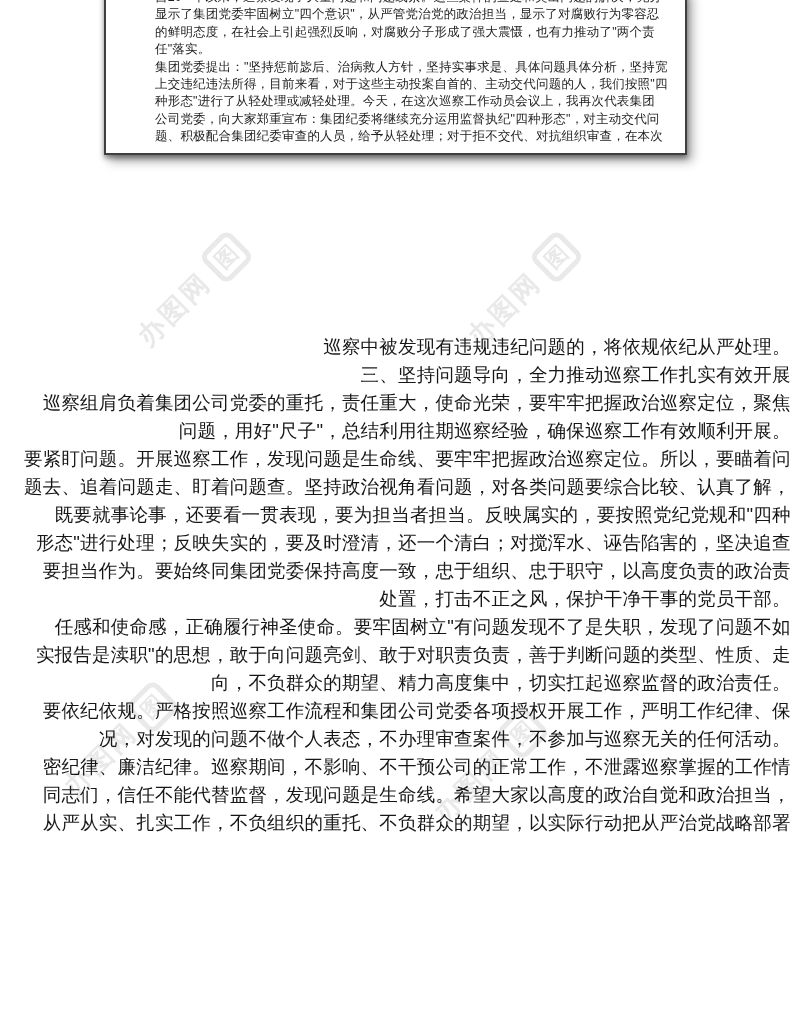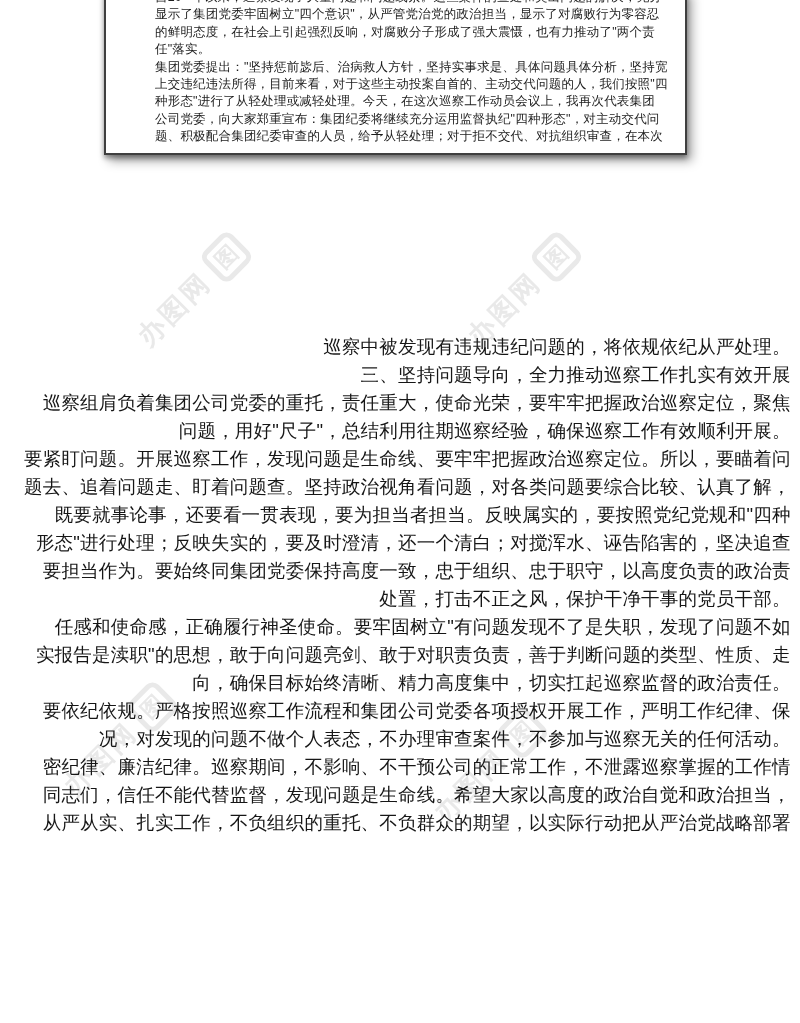--- a/index.html
+++ b/index.html
@@ -98,19 +98,19 @@
   <div class="body-line">巡察组肩负着集团公司党委的重托，责任重大，使命光荣，要牢牢把握政治巡察定位，聚焦</div>
   <div class="body-line">问题，用好"尺子"，总结利用往期巡察经验，确保巡察工作有效顺利开展。</div>
   <div class="body-line">要紧盯问题。开展巡察工作，发现问题是生命线、要牢牢把握政治巡察定位。所以，要瞄着问</div>
   <div class="body-line">题去、追着问题走、盯着问题查。坚持政治视角看问题，对各类问题要综合比较、认真了解，</div>
   <div class="body-line">既要就事论事，还要看一贯表现，要为担当者担当。反映属实的，要按照党纪党规和"四种</div>
   <div class="body-line">形态"进行处理；反映失实的，要及时澄清，还一个清白；对搅浑水、诬告陷害的，坚决追查</div>
   <div class="body-line">要担当作为。要始终同集团党委保持高度一致，忠于组织、忠于职守，以高度负责的政治责</div>
   <div class="body-line">处置，打击不正之风，保护干净干事的党员干部。</div>
   <div class="body-line">任感和使命感，正确履行神圣使命。要牢固树立"有问题发现不了是失职，发现了问题不如</div>
   <div class="body-line">实报告是渎职"的思想，敢于向问题亮剑、敢于对职责负责，善于判断问题的类型、性质、走</div>
-  <div class="body-line">向，确保目标始终清晰、精力高度集中，切实扛起巡察监督的政治责任。</div>
+  <div class="body-line">向，不负群众的期望、精力高度集中，切实扛起巡察监督的政治责任。</div>
   <div class="body-line">要依纪依规。严格按照巡察工作流程和集团公司党委各项授权开展工作，严明工作纪律、保</div>
   <div class="body-line">况，对发现的问题不做个人表态，不办理审查案件，不参加与巡察无关的任何活动。</div>
   <div class="body-line">密纪律、廉洁纪律。巡察期间，不影响、不干预公司的正常工作，不泄露巡察掌握的工作情</div>
   <div class="body-line">同志们，信任不能代替监督，发现问题是生命线。希望大家以高度的政治自觉和政治担当，</div>
   <div class="body-line">从严从实、扎实工作，不负组织的重托、不负群众的期望，以实际行动把从严治党战略部署</div>
 </div>
 
 </body></html>

